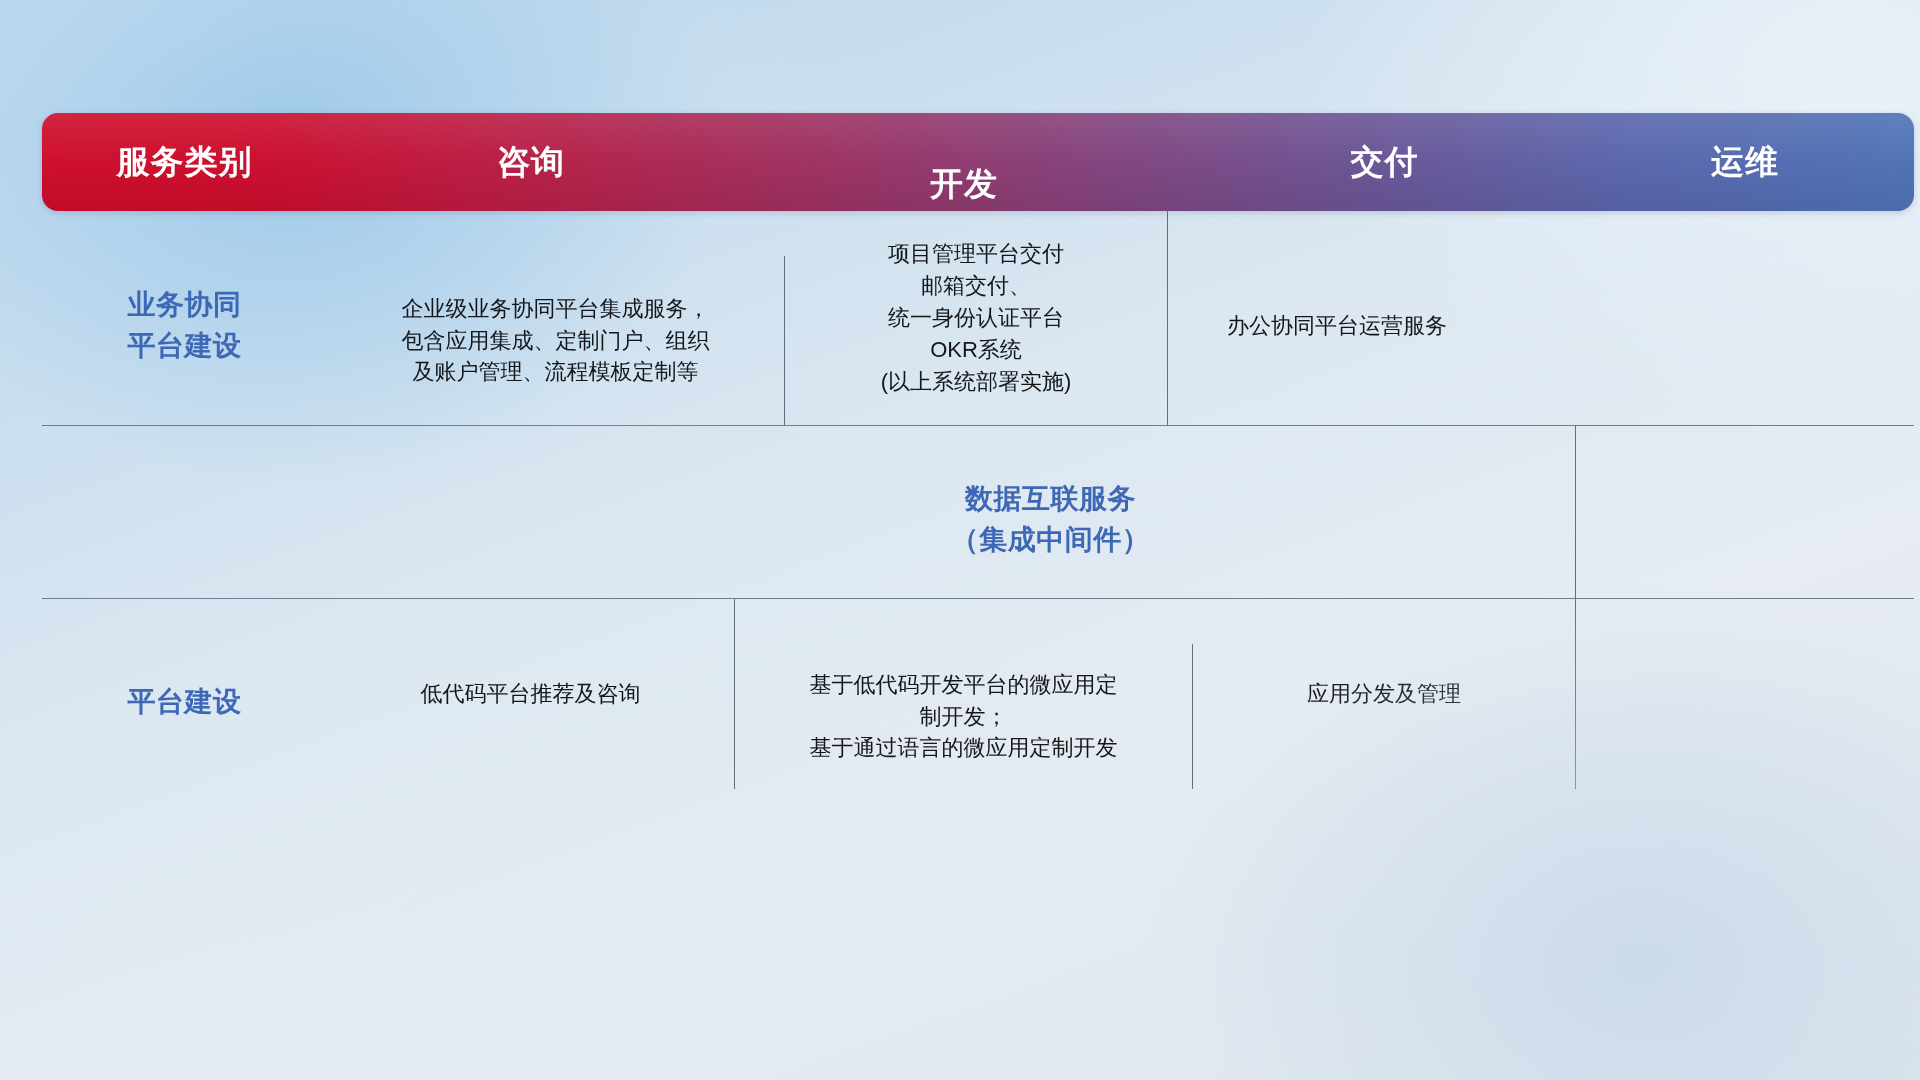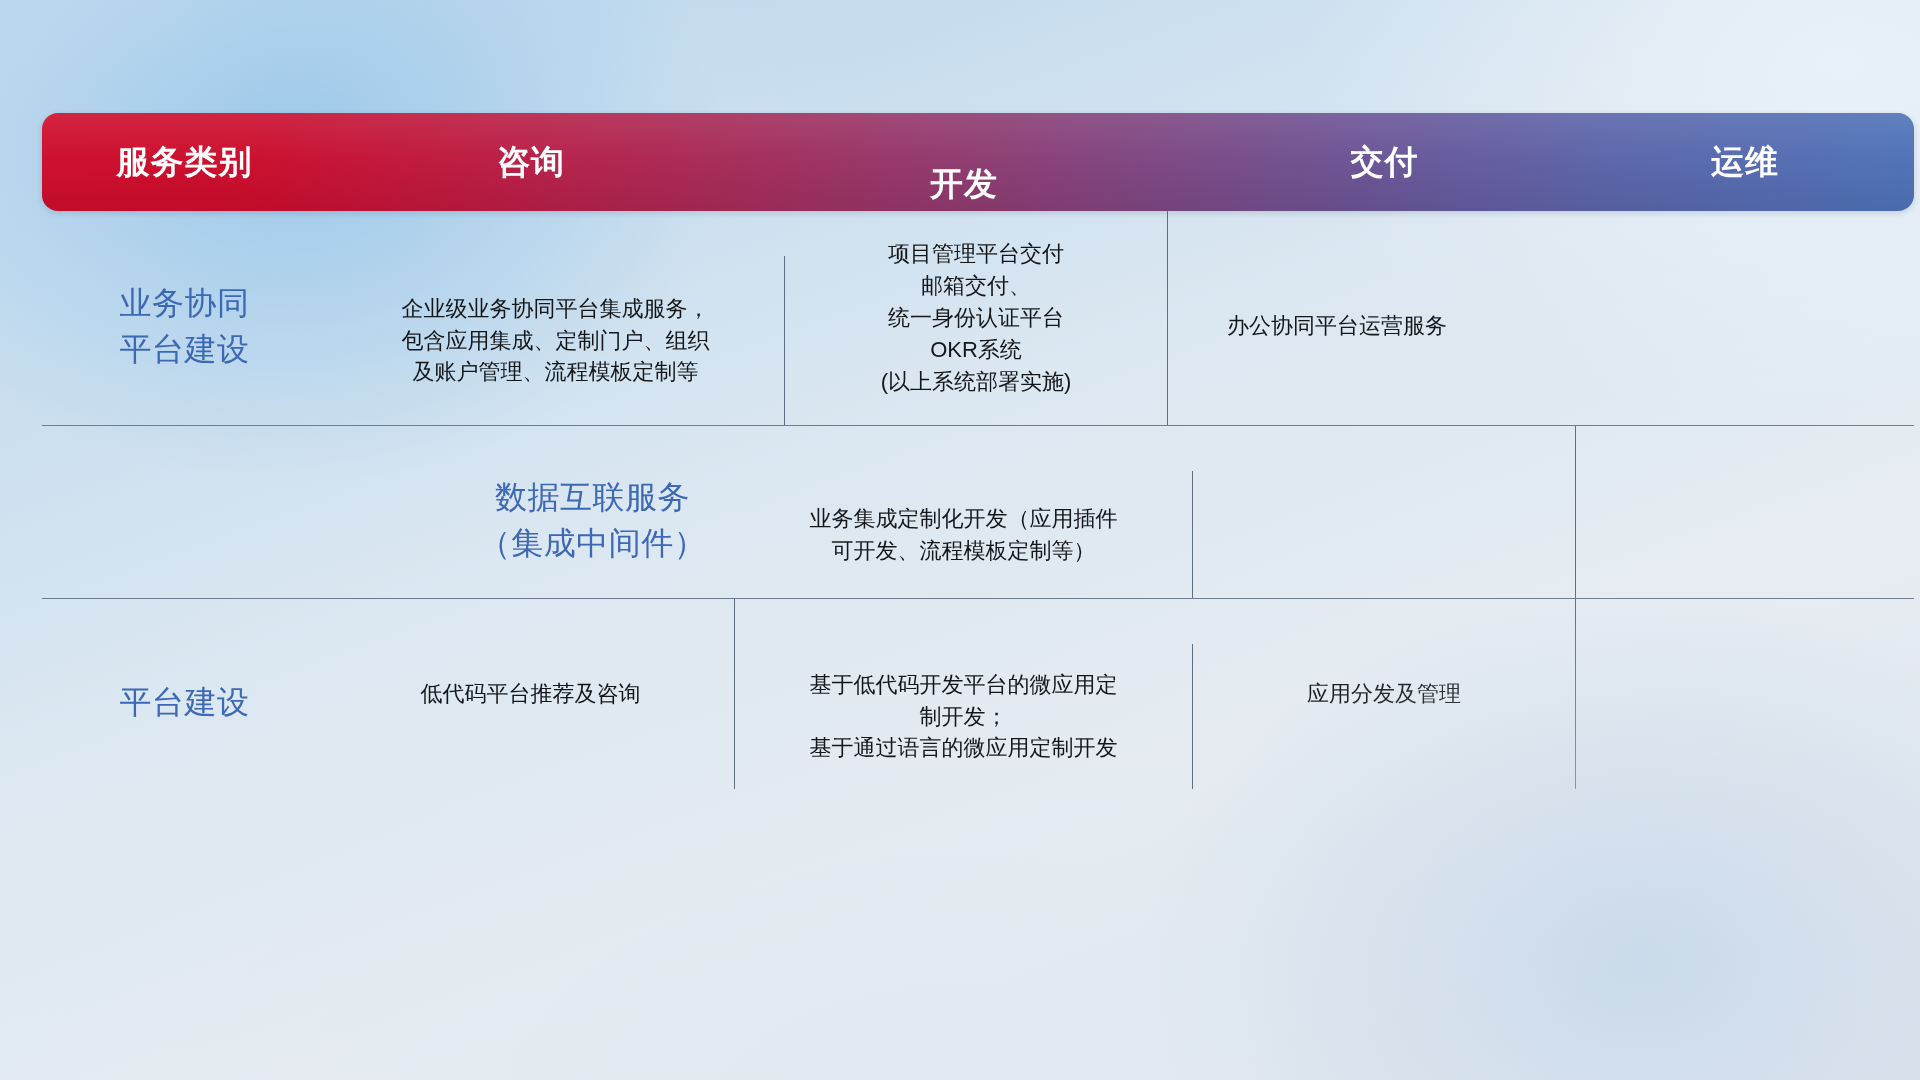--- a/index.html
+++ b/index.html
@@ -107,22 +107,22 @@
     line-height: 1.45;
     padding: 14px 16px;
     box-sizing: border-box;
     border-right: 1px solid #5f6e80;
     white-space: pre-line;
   }
   .td:last-child { border-right: none; margin-top: 15px; }
   .td.cat {
     border-right: none;
     color: #3c68b5;
-    font-weight: 400;
-    font-size: 32px;
+    font-weight: 700;
+    font-size: 28px;
     line-height: 1.45;
     letter-spacing: 0.5px;
     margin-top: 16px;
   }
 
   
   .c0 { width: 285px; flex: 0 0 285px; }
   .c1 { width: 408px; flex: 0 0 408px; }
   .c2 { width: 458px; flex: 0 0 458px; margin-top: 45px; }
   .c3 { width: 383px; flex: 0 0 383px; }
@@ -160,22 +160,20 @@
 邮箱交付、
 统一身份认证平台
 OKR系统
 (以上系统部署实施)</div>
         <div class="td c4">办公协同平台运营服务</div>
       </div>
 
       <div class="tr r1">
         <div class="td cat c0">数据互联服务
 （集成中间件）</div>
-        <div class="td c2">业务集成定制化开发（应用插件
-可开发、流程模板定制等）</div>
         <div class="td c3"></div>
         <div class="td c4"></div>
       </div>
 
       <div class="tr r2">
         <div class="td cat c0">平台建设</div>
         <div class="td c1">低代码平台推荐及咨询</div>
         <div class="td c2">基于低代码开发平台的微应用定
 制开发；
 基于通过语言的微应用定制开发</div>

